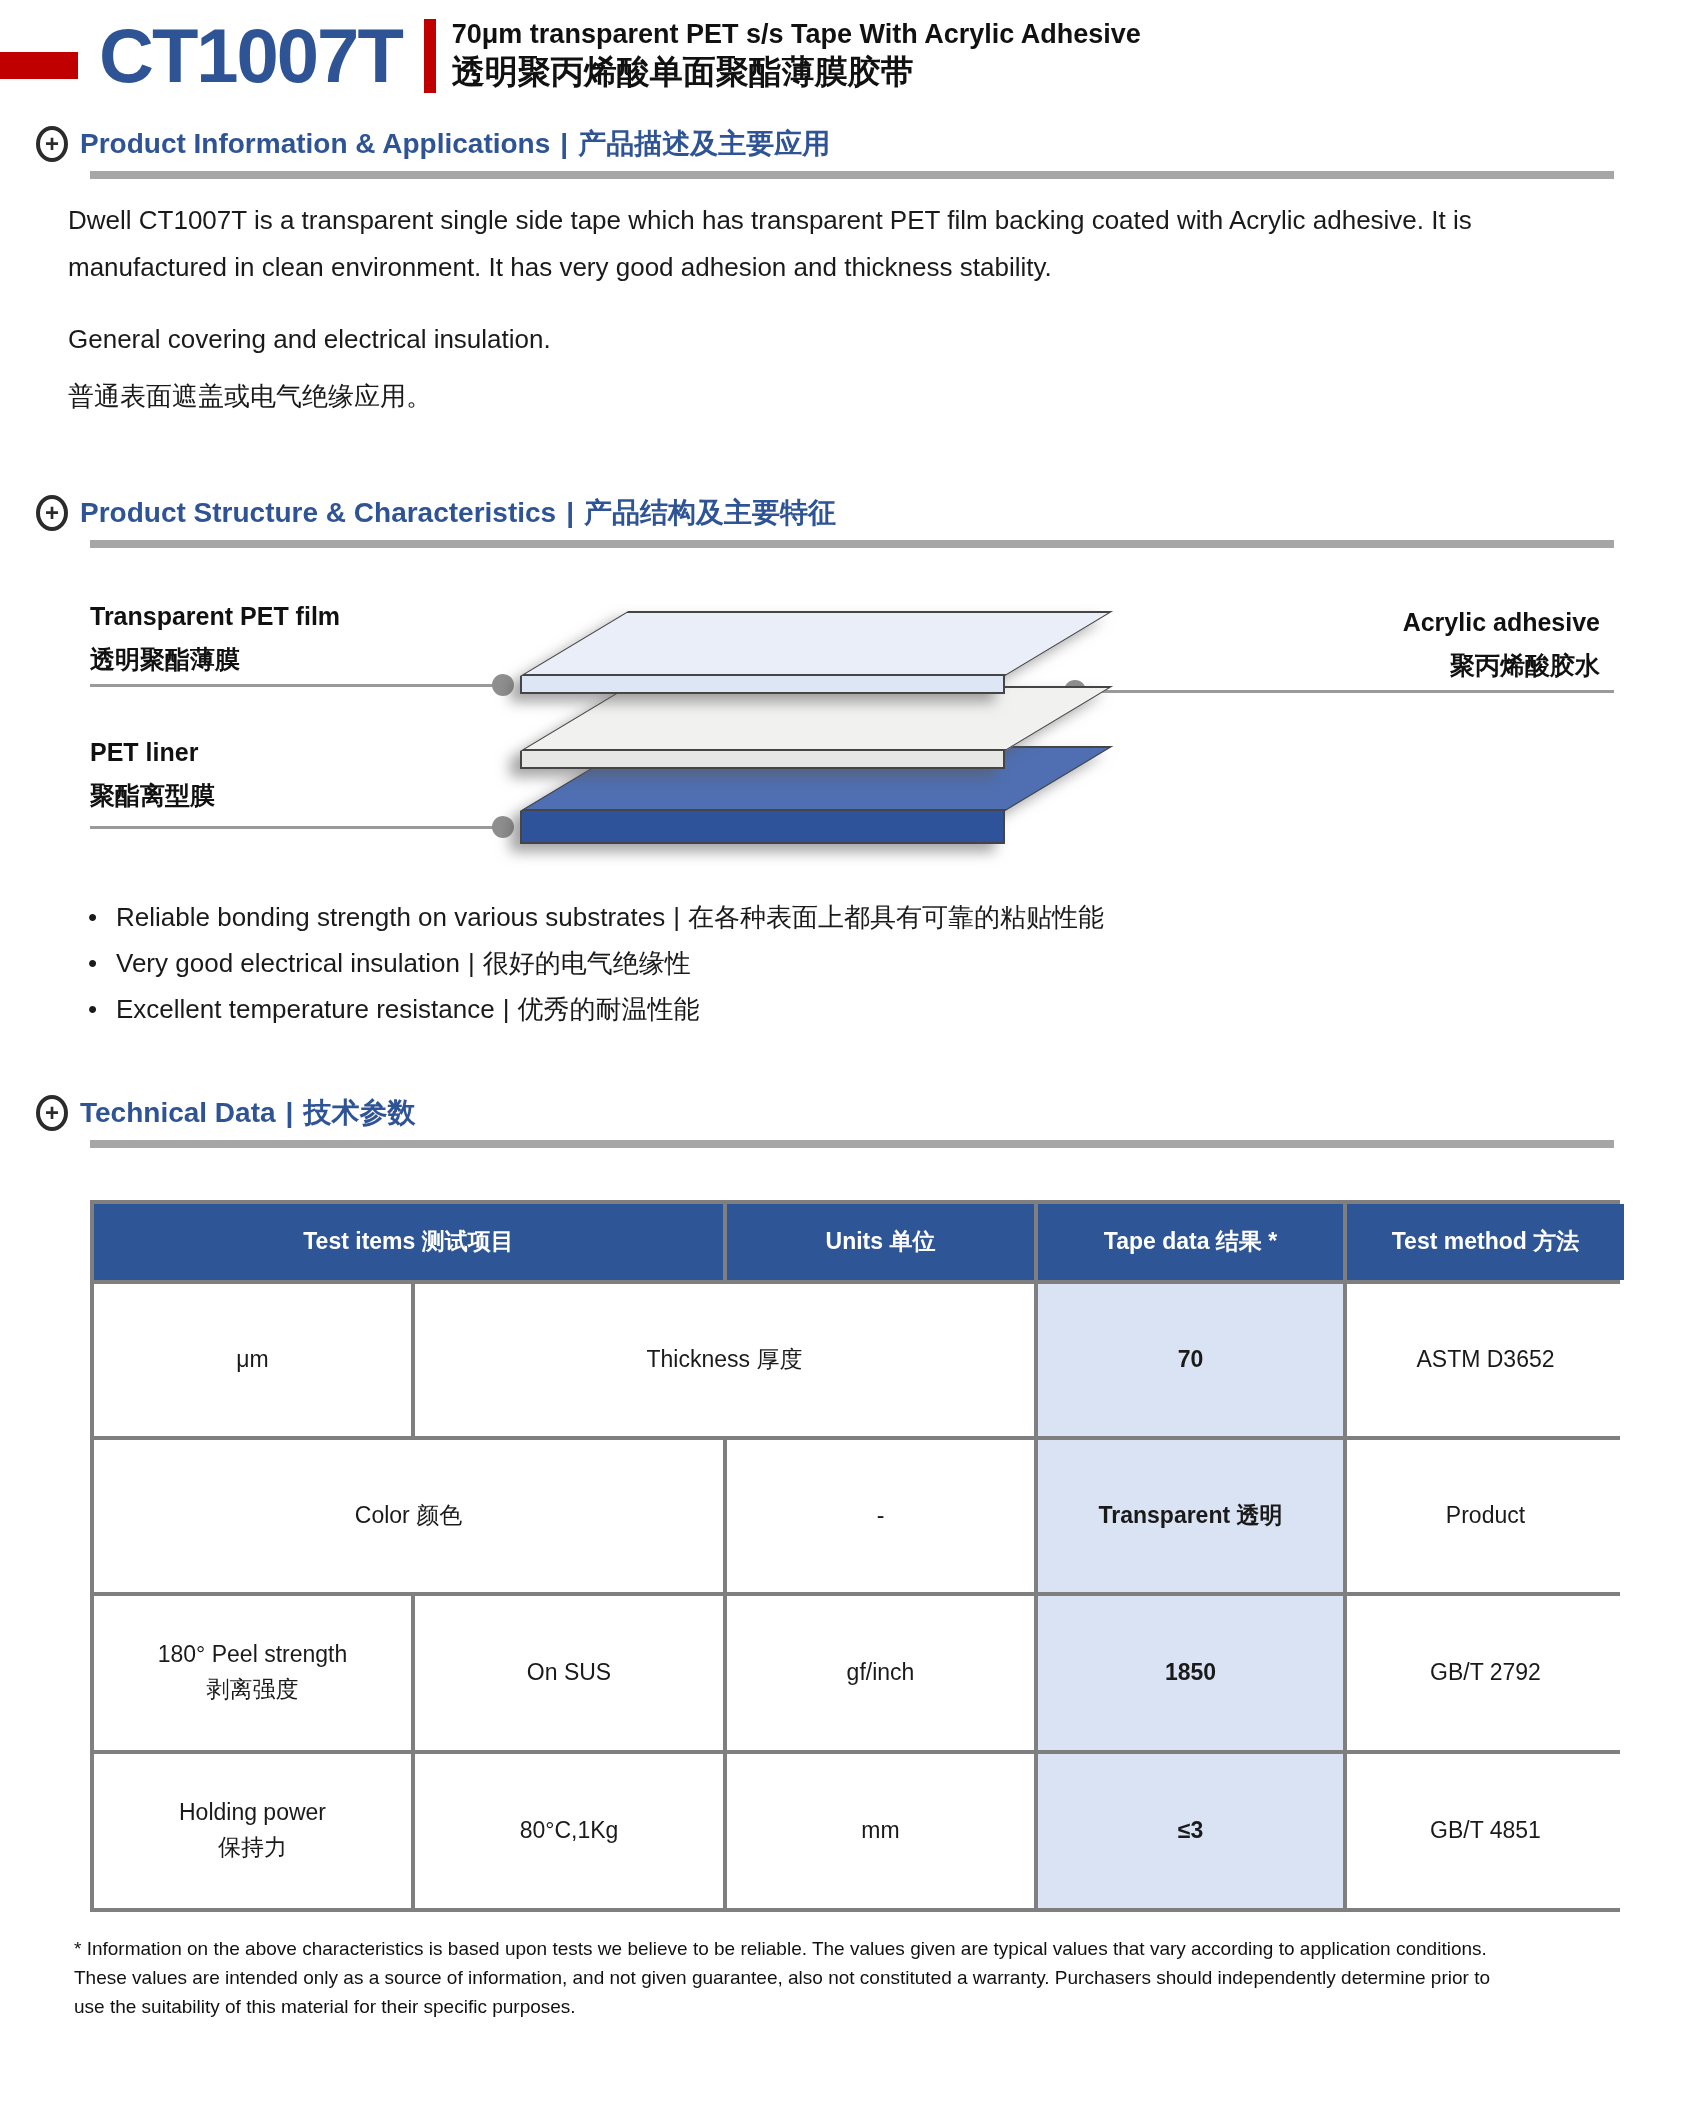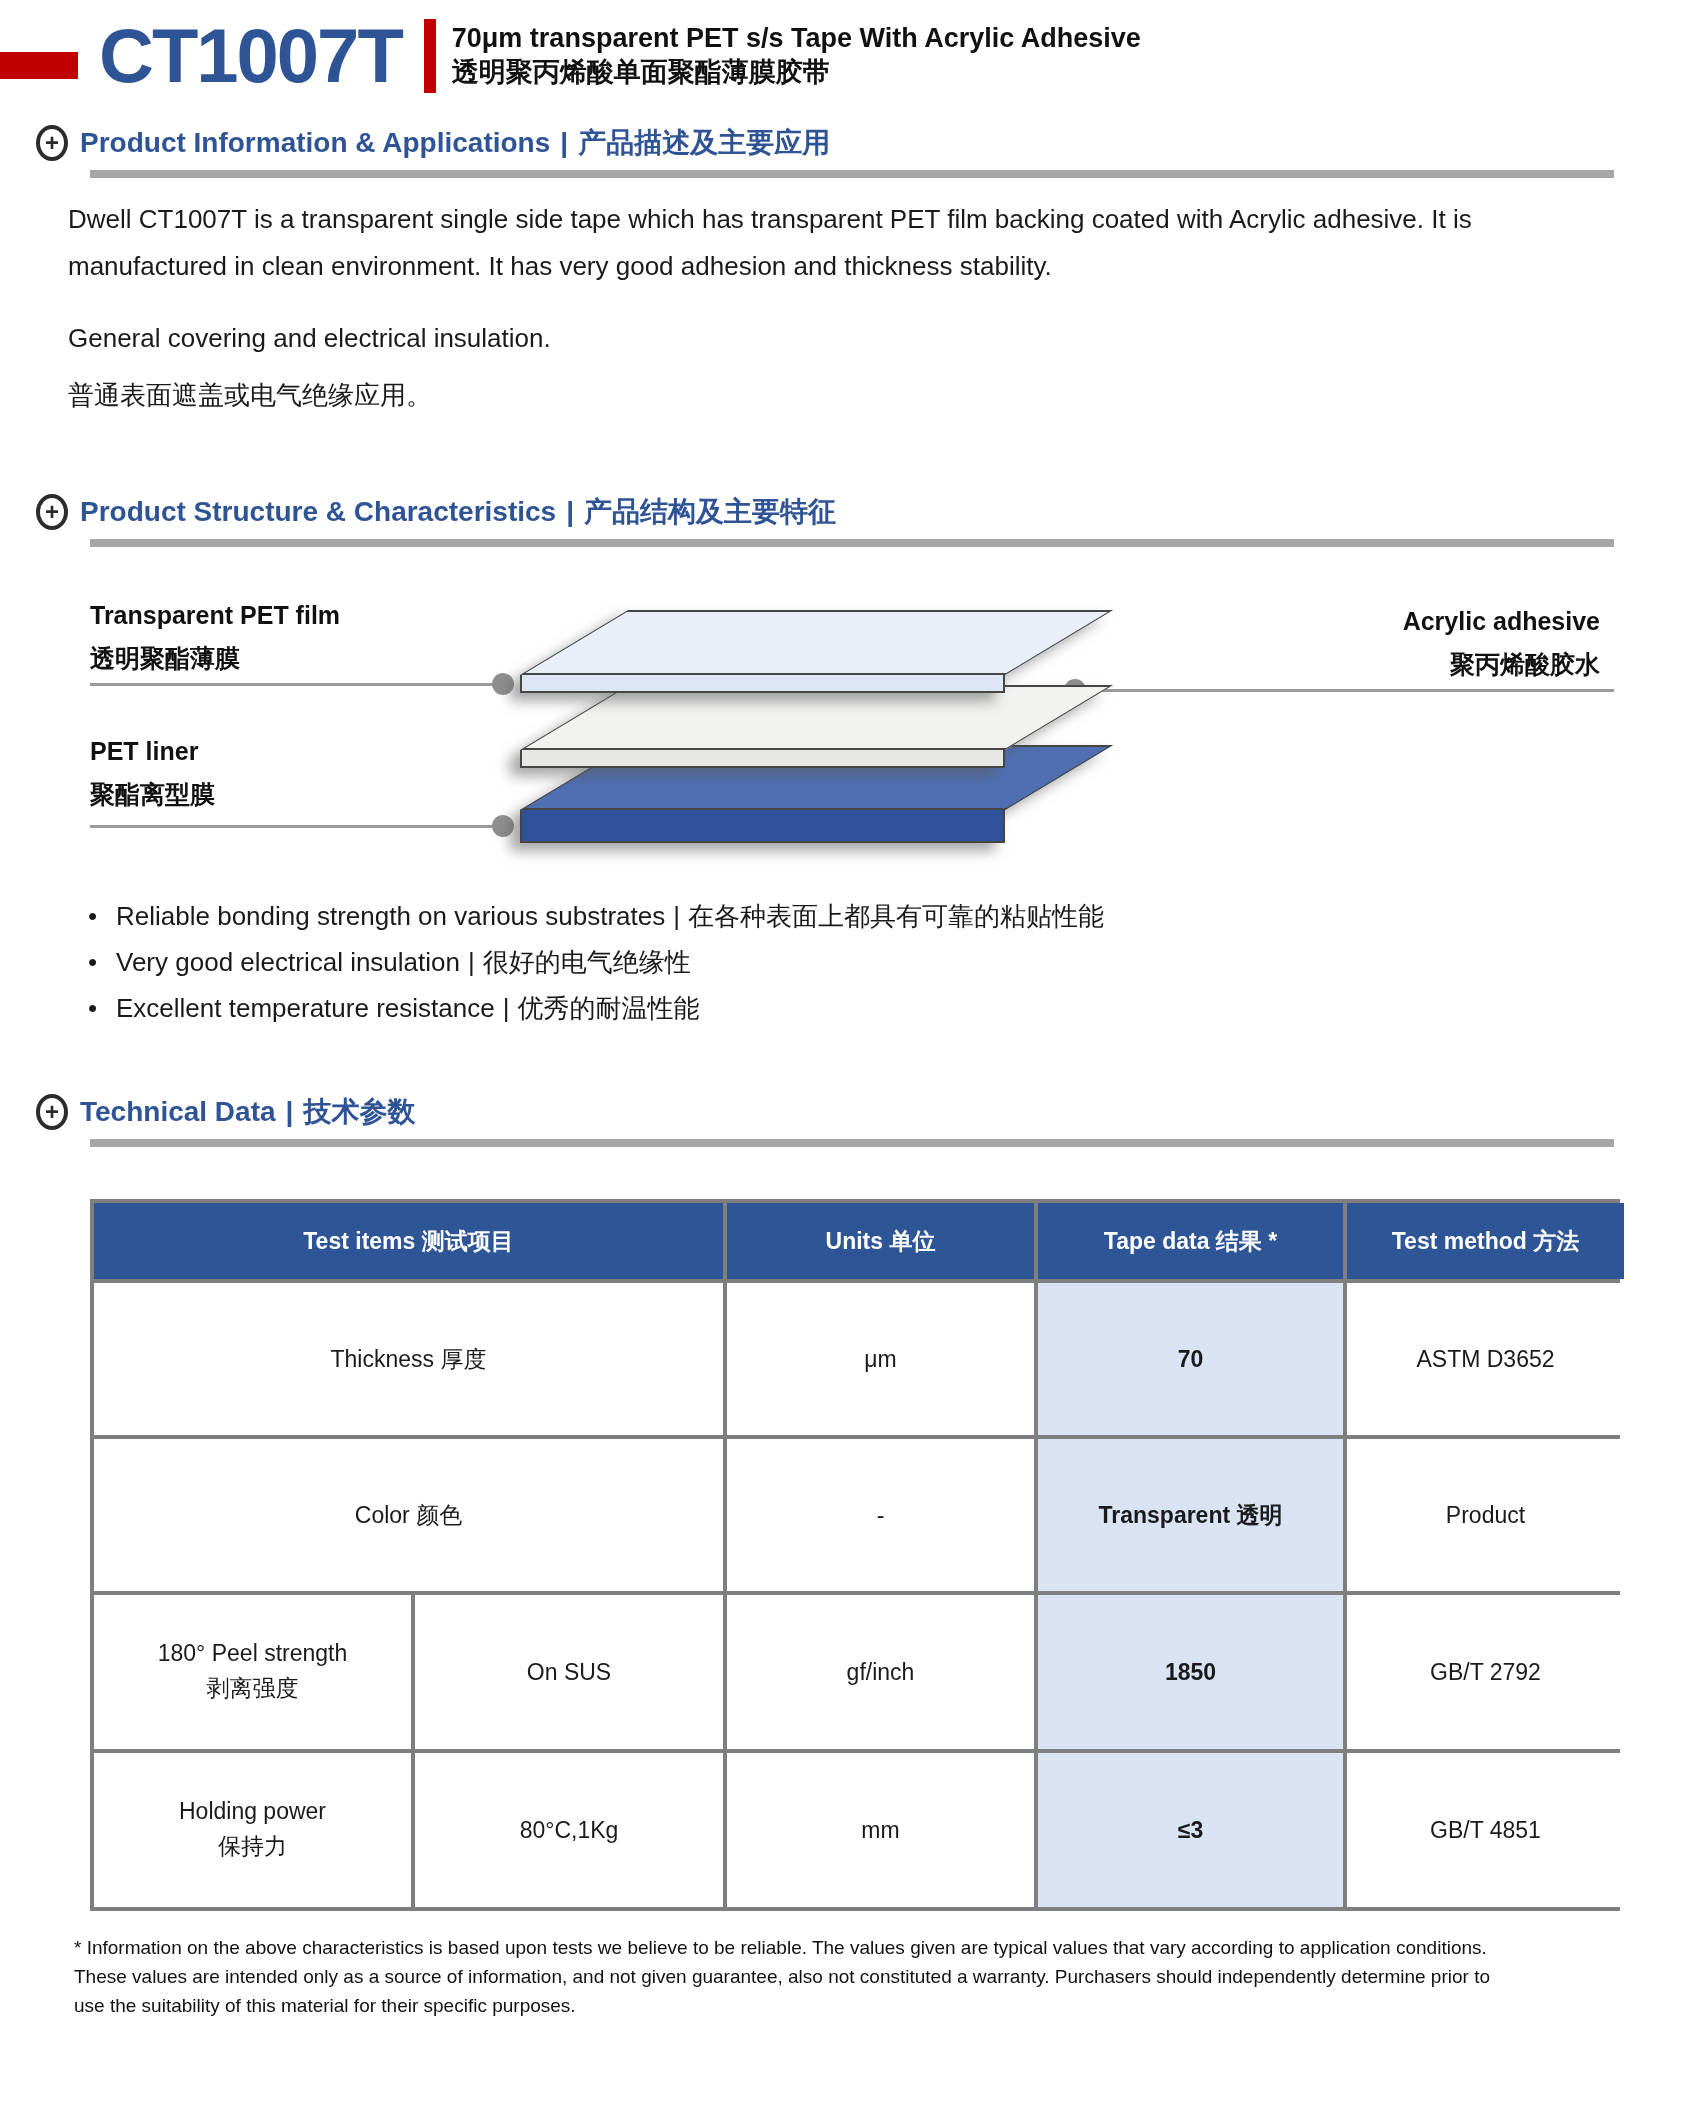--- a/index.html
+++ b/index.html
@@ -10,21 +10,21 @@
   }
   .page { position:relative; width:1704px; height:2108px; }
 
   
   .brand-row { display:flex; align-items:center; padding-top:18px; position:relative; }
   .red-dash { position:absolute; left:0; top:52px; width:78px; height:27px; background:#C00000; }
   .product-code { margin-left:99px; font-size:76px; font-weight:bold; color:#2F5496; letter-spacing:-2px; line-height:1; }
   .red-vbar { width:12px; height:74px; background:#C00000; margin:0 16px 0 22px; }
   .title-block { display:flex; flex-direction:column; justify-content:flex-start; }
   .title-en { font-size:27px; font-weight:bold; color:#111; line-height:1.2; }
-  .title-zh { font-size:27px; font-weight:bold; color:#111; line-height:1.35; }
+  .title-zh { font-size:33px; font-weight:bold; color:#111; line-height:1.35; }
 
   
   .sec-head { display:flex; align-items:center; margin-left:36px; }
   .plus-circle { width:32px; height:36px; border:4px solid #2b2b2b; border-radius:50%;
     display:flex; align-items:center; justify-content:center;
     font-size:24px; font-weight:bold; color:#2b2b2b; flex:0 0 auto; }
   .sec-title { margin-left:12px; font-size:28px; font-weight:bold; color:#2F5496; }
   .sec-title .sep { padding:0 10px; }
   .rule { margin-left:90px; width:1524px; height:8px; background:#a6a6a6; margin-top:8px; }
 
@@ -170,22 +170,22 @@
   </div>
   <div class="rule"></div>
 
   <div class="ttable">
 
     <div class="tcell thead span2">Test items 测试项目</div>
     <div class="tcell thead">Units 单位</div>
     <div class="tcell thead">Tape data 结果 *</div>
     <div class="tcell thead">Test method 方法</div>
 
+    <div class="tcell">μm</div>
     <div class="tcell span2">Thickness 厚度</div>
-    <div class="tcell">μm</div>
     <div class="tcell tdata">70</div>
     <div class="tcell">ASTM D3652</div>
 
     <div class="tcell span2">Color 颜色</div>
     <div class="tcell">-</div>
     <div class="tcell tdata">Transparent 透明</div>
     <div class="tcell">Product</div>
 
     <div class="tcell">
       <span>180° Peel strength</span>

